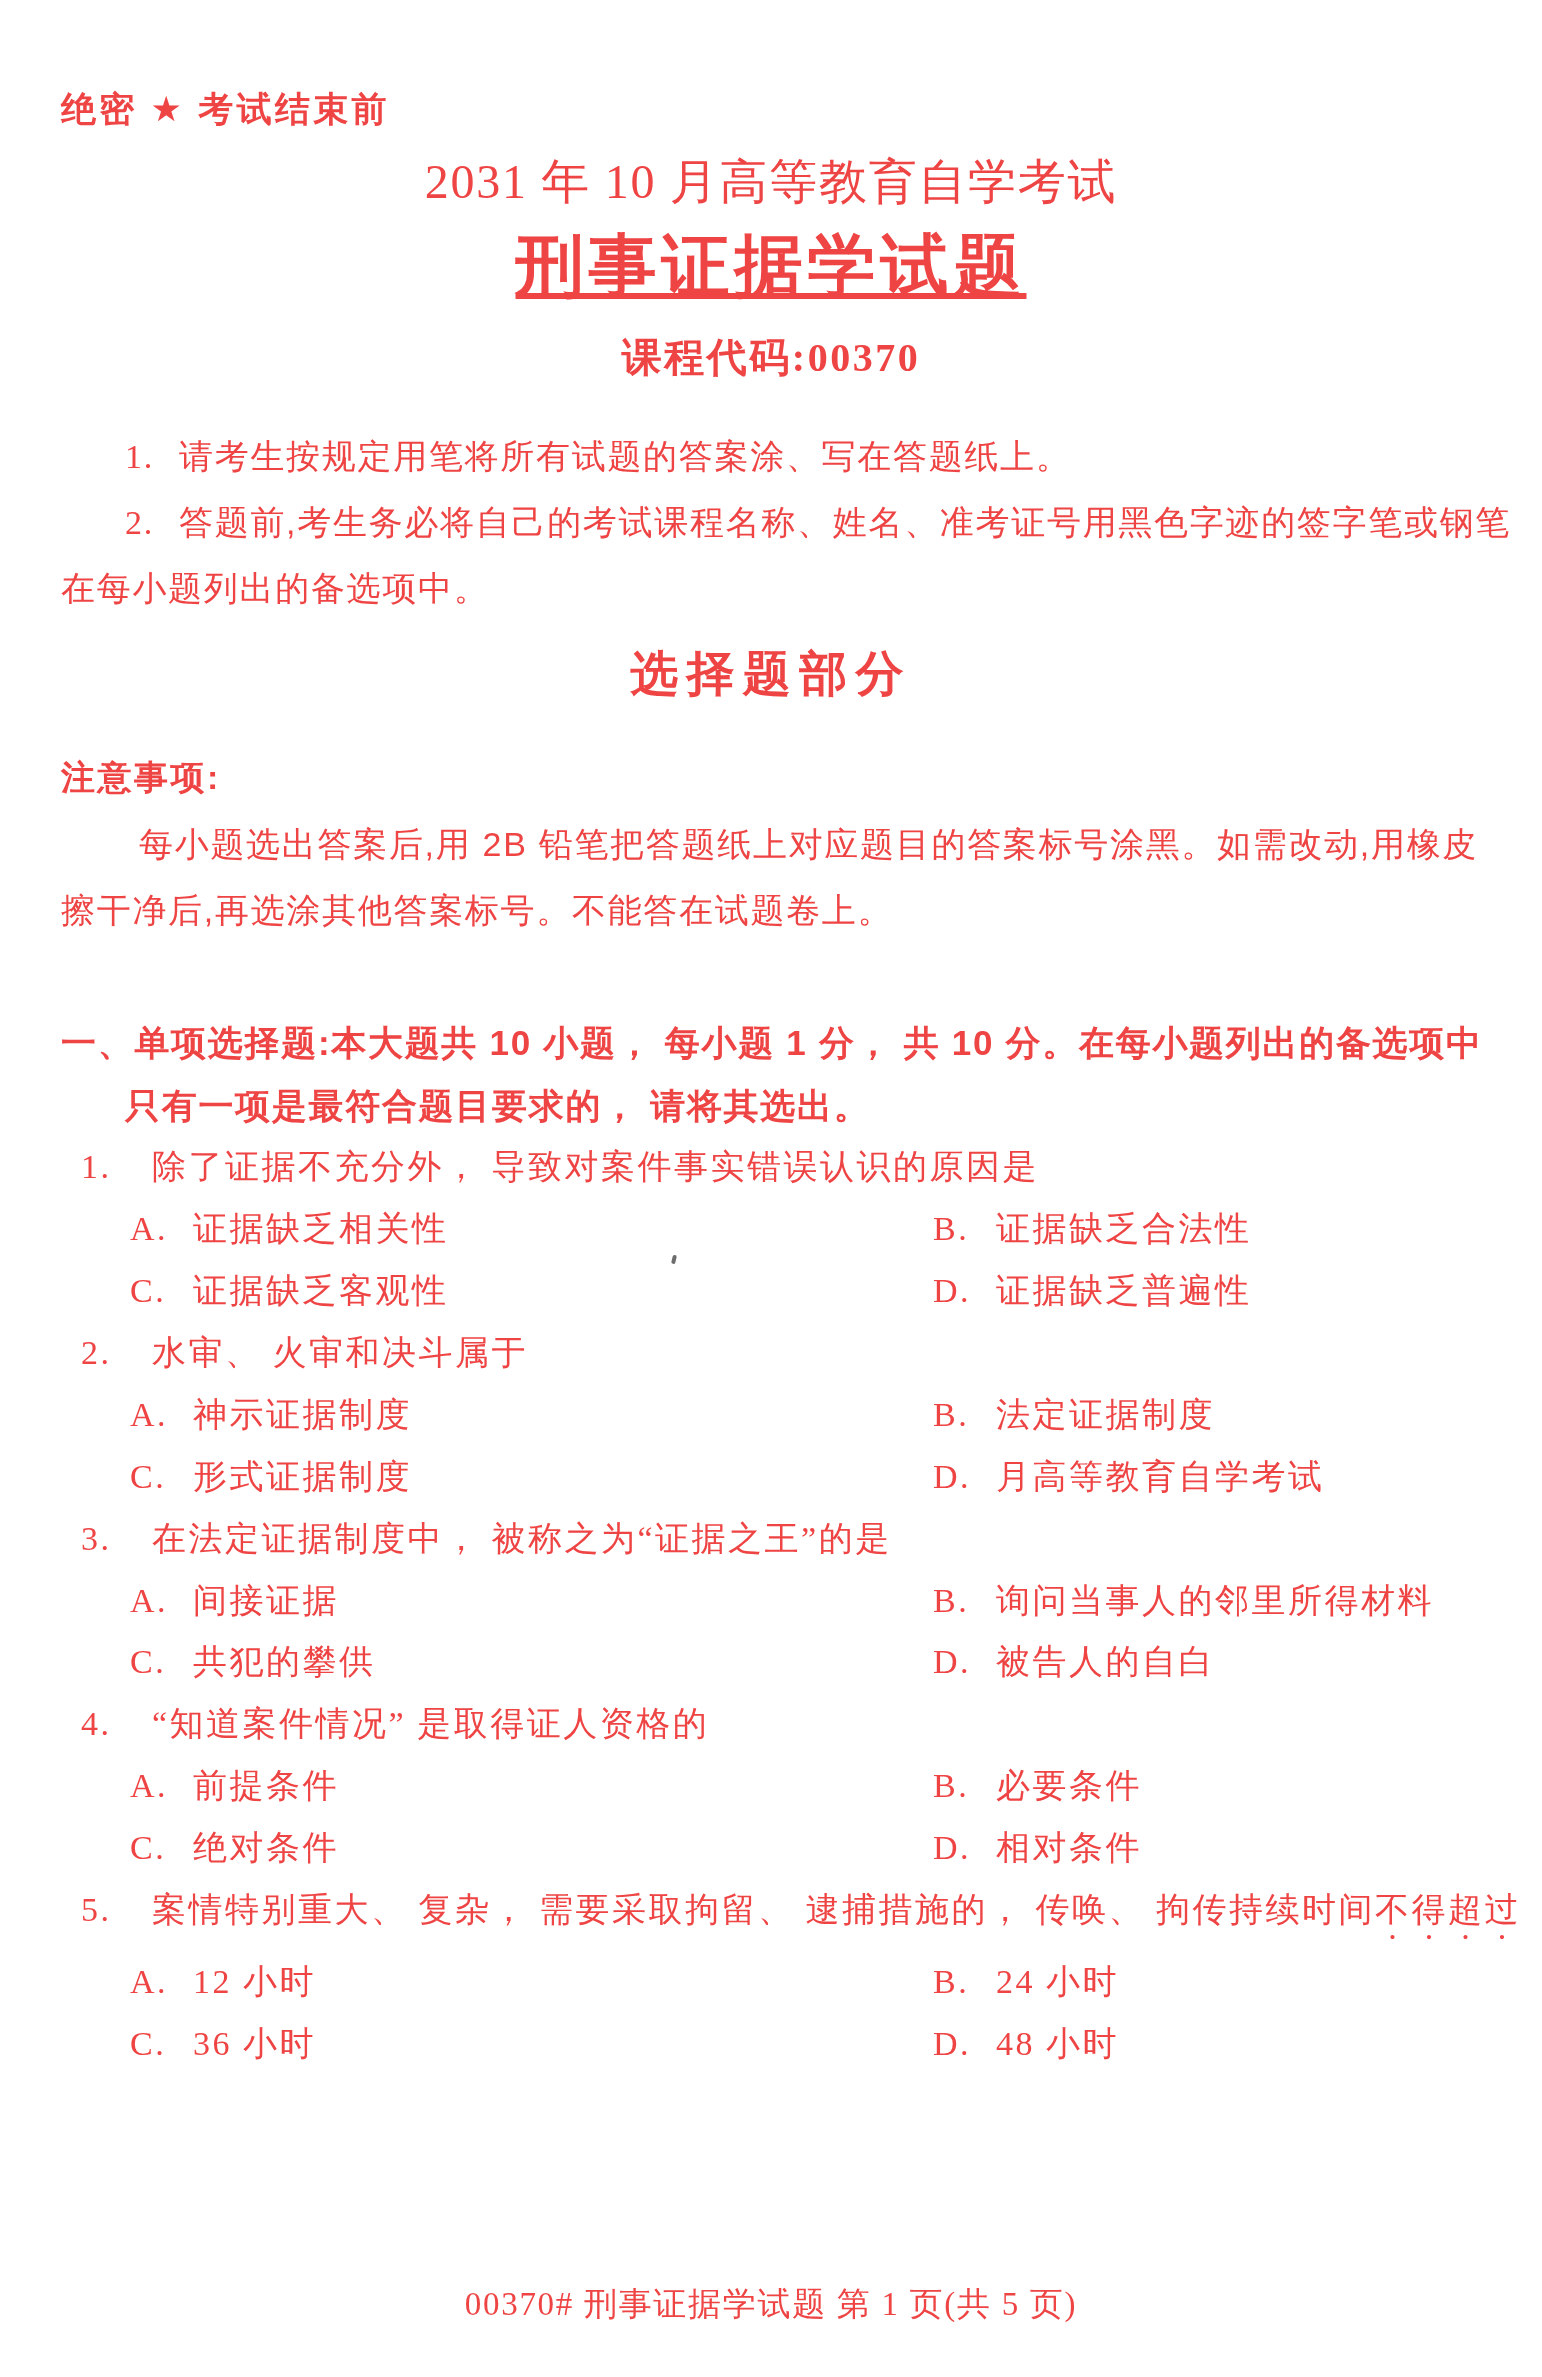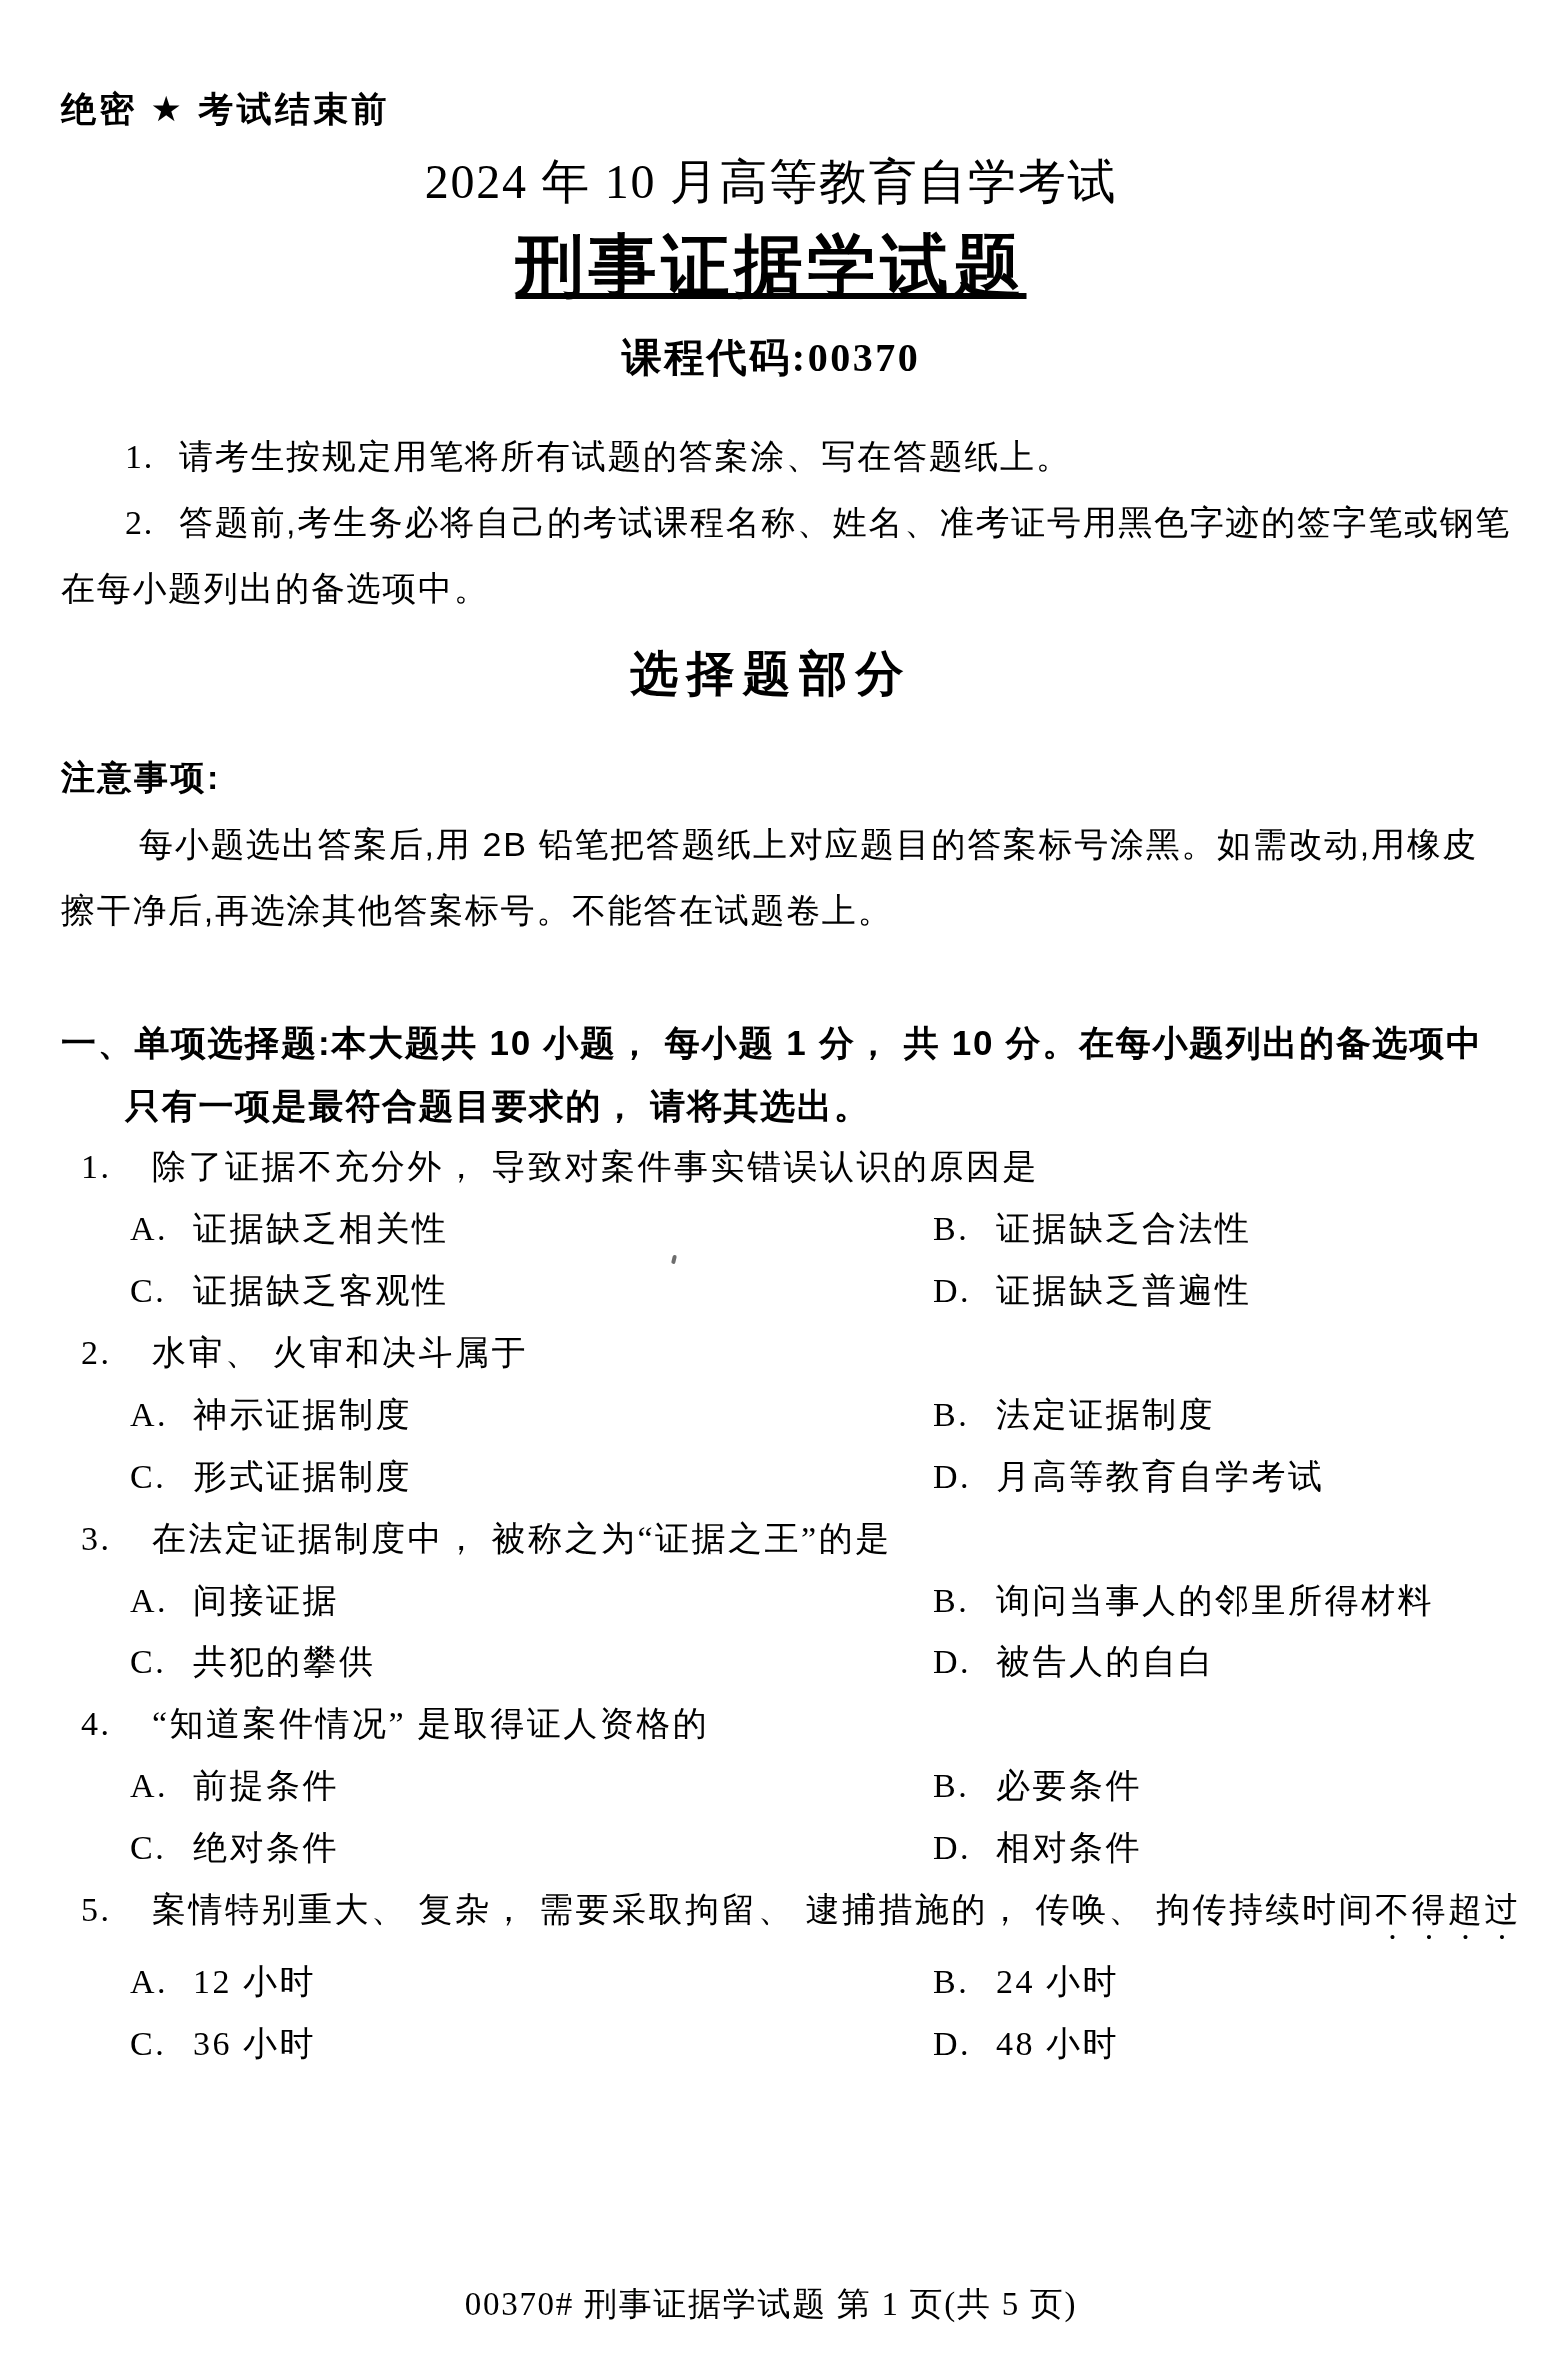--- a/index.html
+++ b/index.html
@@ -1,21 +1,21 @@
 <!DOCTYPE html>
 <html style="font-size:13.2px"><head>
 <meta charset="utf-8">
 <style>
   html,body{margin:0;padding:0;background:#ffffff;}
   .page{
     position:relative;
     width:1542px;
     height:2377px;
     background:#ffffff;
-    color:#000000;
+    color:#ef4444;
     overflow:hidden;
   }
   .line{position:absolute;white-space:nowrap;}
   .center{left:0;width:100%;text-align:center;}
   .serif{font-family:"Liberation Serif","DejaVu Serif",serif;}
   .sans{font-family:"Liberation Sans","DejaVu Sans",sans-serif;}
 
   .classification{top:86px;left:61px;font-size:35px;font-weight:700;letter-spacing:3.3px;}
   .title1{top:150px;font-size:48px;letter-spacing:1.7px;}
   .title2{top:221px;font-size:68px;font-weight:700;letter-spacing:5px;text-decoration:underline;}
@@ -63,21 +63,21 @@
 
   .footer{top:2282px;font-size:33px;letter-spacing:1.7px;}
 </style>
 </head>
 <body>
 
 <div class="page">
 
   <div class="line sans classification">绝密 ★ 考试结束前</div>
 
-  <div class="line serif center title1">2024 年 10 月高等教育自学考试</div>
+  <div class="line serif center title1">2031 年 10 月高等教育自学考试</div>
   <div class="line sans center title2">刑事证据学试题</div>
   <div class="line serif center course">课程代码:00370</div>
 
   <div class="line sans ins ins-1">
     <span class="ins-num">1.</span><span>请考生按规定用笔将所有试题的答案涂、写在答题纸上。</span>
   </div>
   <div class="line sans ins ins-2">
     <span class="ins-num">2.</span><span>答题前,考生务必将自己的考试课程名称、姓名、准考证号用黑色字迹的签字笔或钢笔</span>
   </div>
   <div class="line sans ins ins-cont">在每小题列出的备选项中。</div>

